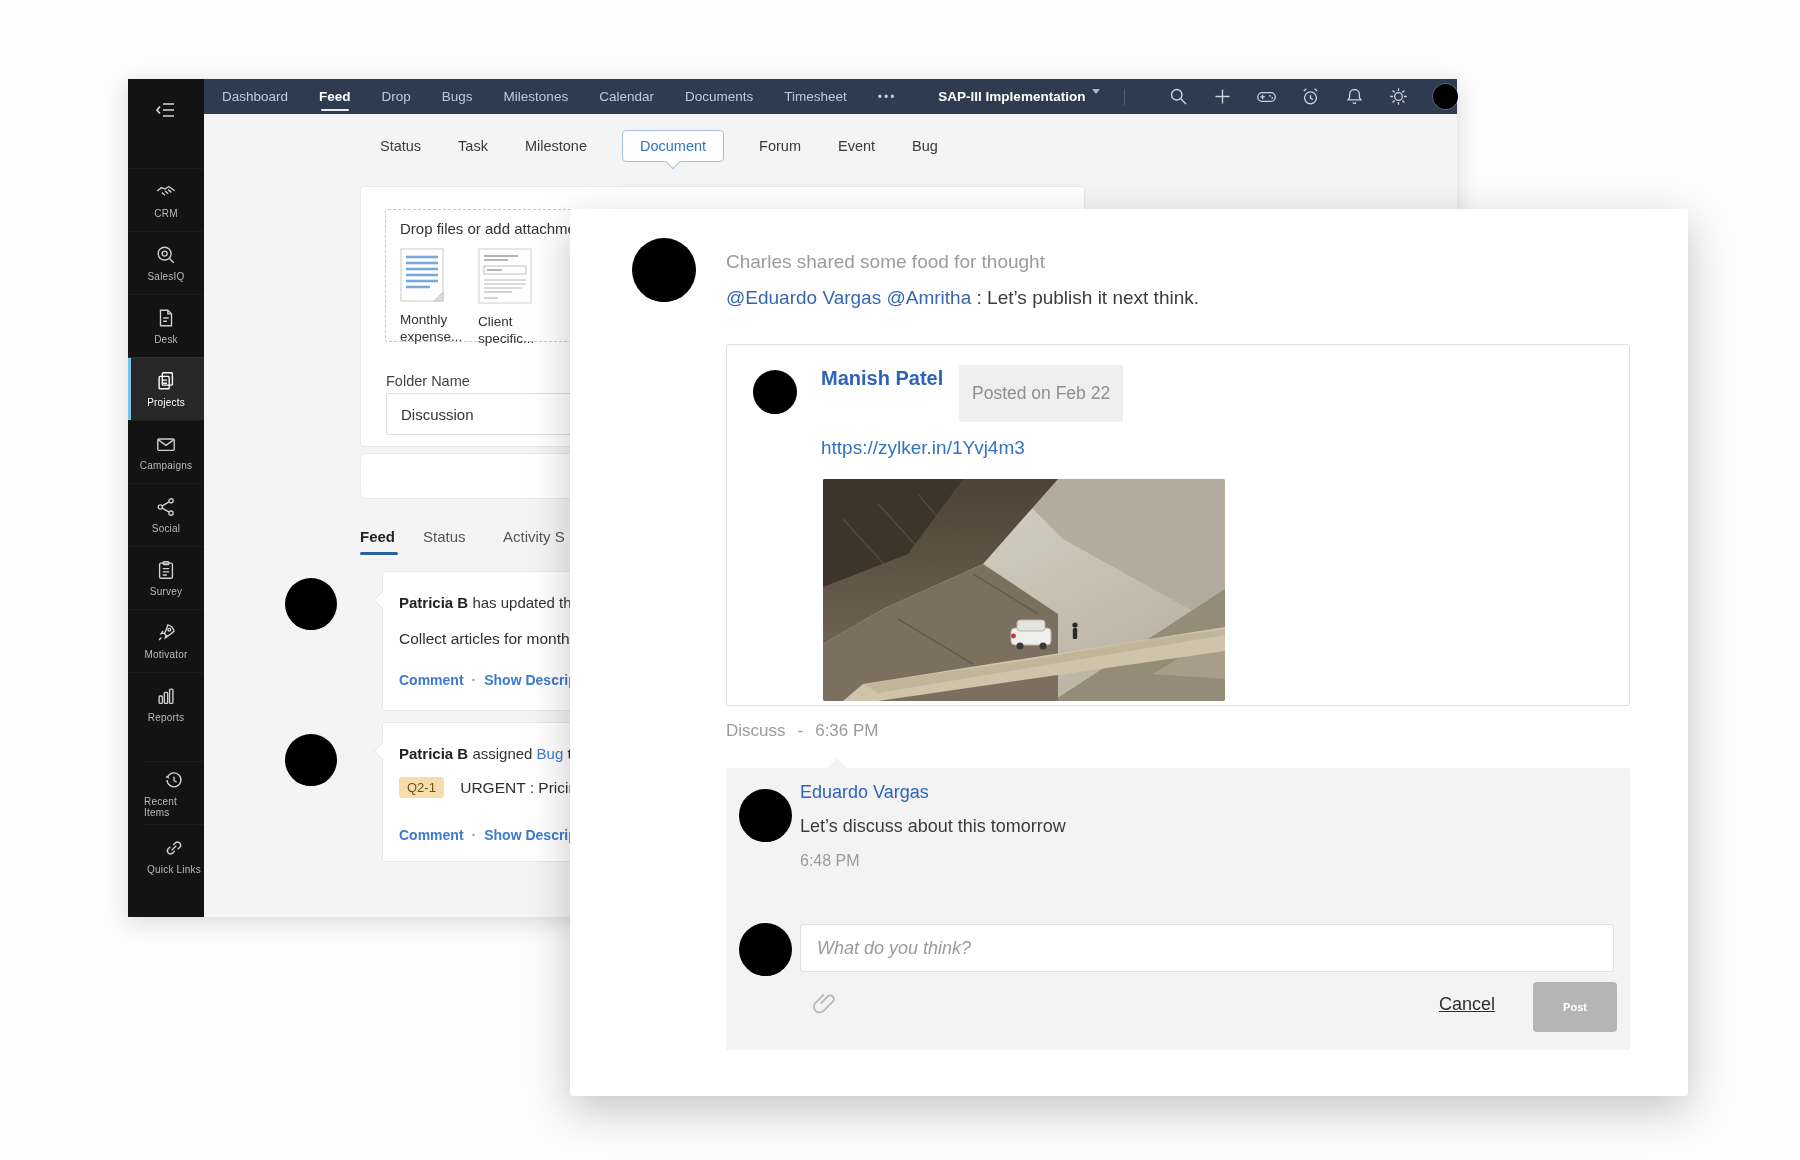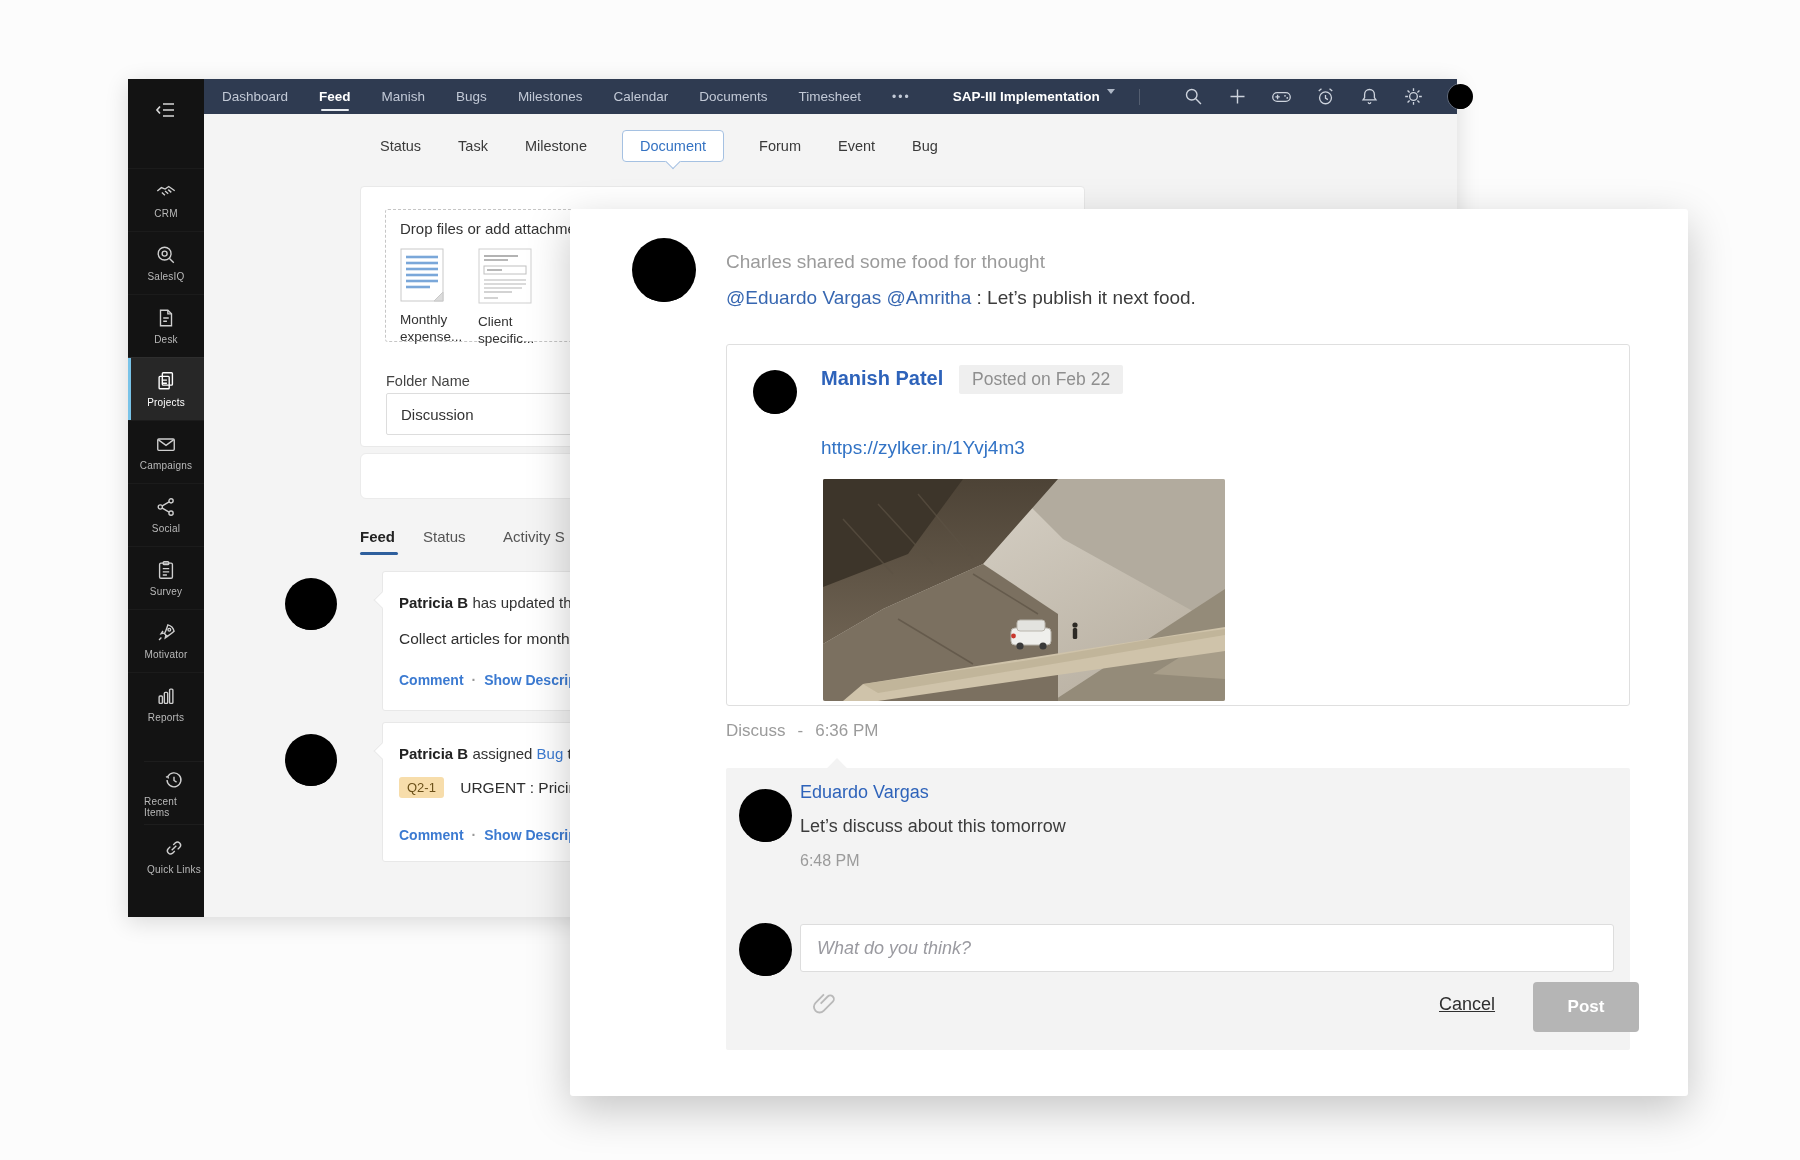--- a/index.html
+++ b/index.html
@@ -79,39 +79,39 @@
   
   .modal { position:absolute; left:570px; top:209px; width:1118px; height:887px; background:#fff; border-radius:3px; box-shadow:0 14px 44px rgba(0,0,0,.22); z-index:10; }
   .m-avatar { position:absolute; left:62px; top:29px; width:64px; height:64px; border-radius:50%; overflow:hidden; }
   .m-headline { position:absolute; left:156px; top:42px; font-size:19px; color:#9b9b9b; }
   .m-subline { position:absolute; left:156px; top:78px; font-size:19px; color:#3c3c3c; white-space:nowrap; }
   .m-subline .mention { color:#3767b1; cursor:pointer; }
 
   .post-card { position:absolute; left:156px; top:135px; width:904px; height:362px; border:1px solid #dfdfdf; border-radius:3px; background:#fff; }
   .p-avatar { position:absolute; left:26px; top:25px; width:44px; height:44px; border-radius:50%; overflow:hidden; }
   .p-name { position:absolute; left:94px; top:22px; font-size:20px; font-weight:bold; color:#2e63ba; cursor:pointer; white-space:nowrap; }
-  .p-meta { position:absolute; left:232px; top:20px; background:#efefef; color:#8f8f8f; font-size:17.5px; padding:4px 13px; border-radius:2px; white-space:nowrap; }
+  .p-meta { position:absolute; left:232px; top:20px; background:#efefef; color:#8f8f8f; font-size:17.5px; padding:18px 13px; border-radius:2px; white-space:nowrap; }
   .p-body { position:absolute; left:94px; top:58px; font-size:19px; color:#3b3b3b; white-space:nowrap; }
   .p-link { position:absolute; left:94px; top:92px; font-size:19px; color:#3273c5; text-decoration:none; cursor:pointer; }
   .p-image { position:absolute; left:96px; top:134px; width:402px; height:222px; border-radius:2px; overflow:hidden; }
 
   .discuss-row { position:absolute; left:156px; top:512px; font-size:17px; color:#9b9b9b; display:flex; gap:12px; align-items:center; }
 
   .comment-panel { position:absolute; left:156px; top:559px; width:904px; height:282px; background:#f3f3f3; border-radius:2px; }
   .comment-panel .tail-up { position:absolute; left:104px; top:-7px; width:14px; height:14px; background:#f3f3f3; transform:rotate(45deg); }
   .c-avatar { position:absolute; left:13px; top:21px; width:53px; height:53px; border-radius:50%; overflow:hidden; }
   .c-name { position:absolute; left:74px; top:14px; font-size:18px; color:#2e63ba; cursor:pointer; }
   .c-body { position:absolute; left:74px; top:48px; font-size:18px; color:#3c3c3c; }
   .c-time { position:absolute; left:74px; top:84px; font-size:16px; color:#9b9b9b; }
   .r-avatar { position:absolute; left:13px; top:155px; width:53px; height:53px; border-radius:50%; overflow:hidden; }
   .reply-input { position:absolute; left:74px; top:156px; width:814px; height:48px; background:#fff; border:1px solid #ddd; border-radius:3px; padding:0 16px; font-size:18px; color:#333; font-family:"Liberation Sans", sans-serif; }
   .reply-input::placeholder { font-style:italic; color:#9a9aa0; }
   .clip-btn { position:absolute; left:86px; top:222px; width:26px; height:26px; color:#b9b9b9; cursor:pointer; }
   .cancel-btn { position:absolute; left:713px; top:226px; font-size:18px; color:#2f2f2f; text-decoration:underline; cursor:pointer; background:none; border:none; font-family:"Liberation Sans", sans-serif;text-align:center; }
-  .post-btn { position:absolute; left:807px; top:214px; width:106px; height:50px; background:#b5b5b5; border:none; border-radius:4px; color:#fff; font-size:17px; font-weight:bold; cursor:pointer; font-family:"Liberation Sans", sans-serif; }
+  .post-btn { position:absolute; left:807px; top:214px; width:84px; height:50px; background:#b5b5b5; border:none; border-radius:4px; color:#fff; font-size:11px; font-weight:bold; cursor:pointer; font-family:"Liberation Sans", sans-serif; }
 </style>
 </head>
 <body>
 
 <svg width="0" height="0" style="position:absolute">
   <defs>
     <g id="person">
       <rect class="bg" width="100" height="100"></rect>
       <path class="hair" d="M50 13c-15 0-25 10-25 25 0 7 2 12 4 16h42c2-4 4-9 4-16 0-15-10-25-25-25z"></path>
       <circle class="skin" cx="50" cy="47" r="18"></circle>
@@ -121,21 +121,21 @@
   </defs>
 </svg>
 
 <div class="stage">
 
   <div class="app-window">
 
     <header class="topnav">
       <div class="nav-item">Dashboard</div>
       <div class="nav-item active">Feed</div>
-      <div class="nav-item">Manish</div>
+      <div class="nav-item">Drop</div>
       <div class="nav-item">Bugs</div>
       <div class="nav-item">Milestones</div>
       <div class="nav-item">Calendar</div>
       <div class="nav-item">Documents</div>
       <div class="nav-item">Timesheet</div>
       <div class="nav-more">•••</div>
       <div class="project-select">
         <span>SAP-III Implementation</span>
         <span class="caret-down"></span>
       </div>
@@ -413,21 +413,21 @@
   <div class="modal">
     <span class="m-avatar">
       <svg class="av av-charles" viewBox="0 0 100 100">
           <use href="#person"></use>
         </svg>
       </span>
     <div class="m-headline">Charles shared some food for thought</div>
     <div class="m-subline">
       <span class="mention">@Eduardo Vargas</span>
       <span class="mention">@Amritha</span>
-      <span>: Let’s publish it next food.</span>
+      <span>: Let’s publish it next think.</span>
     </div>
 
     <div class="post-card">
       <span class="p-avatar">
         <svg class="av av-manish" viewBox="0 0 100 100">
             <use href="#person"></use>
           </svg>
         </span>
       <div class="p-name">Manish Patel</div>
       <div class="p-meta">Posted on Feb 22</div>

